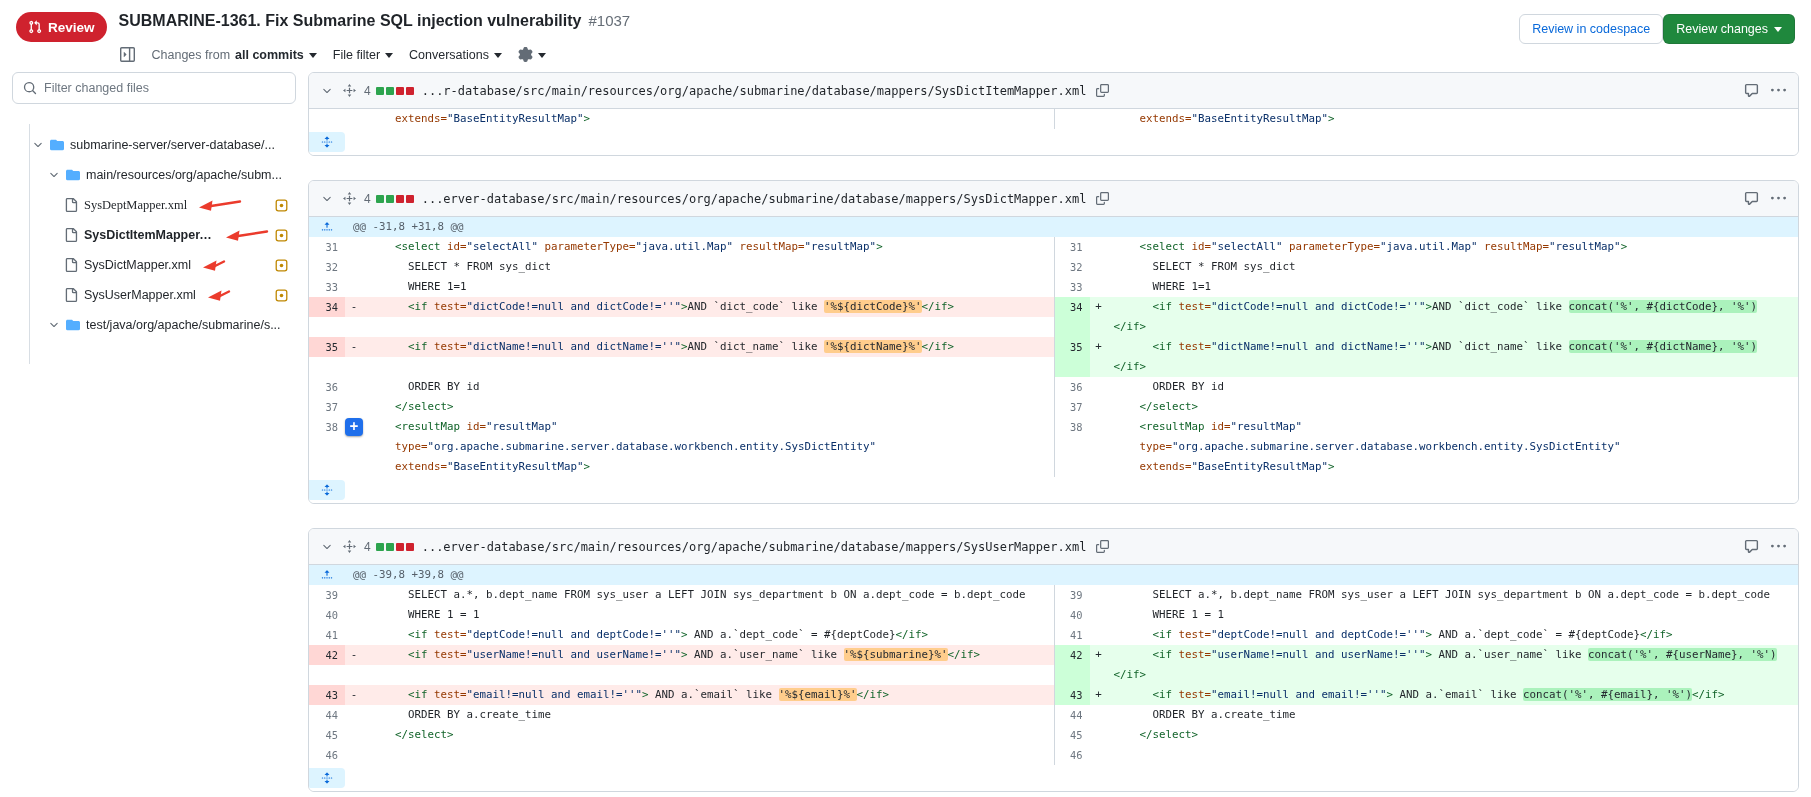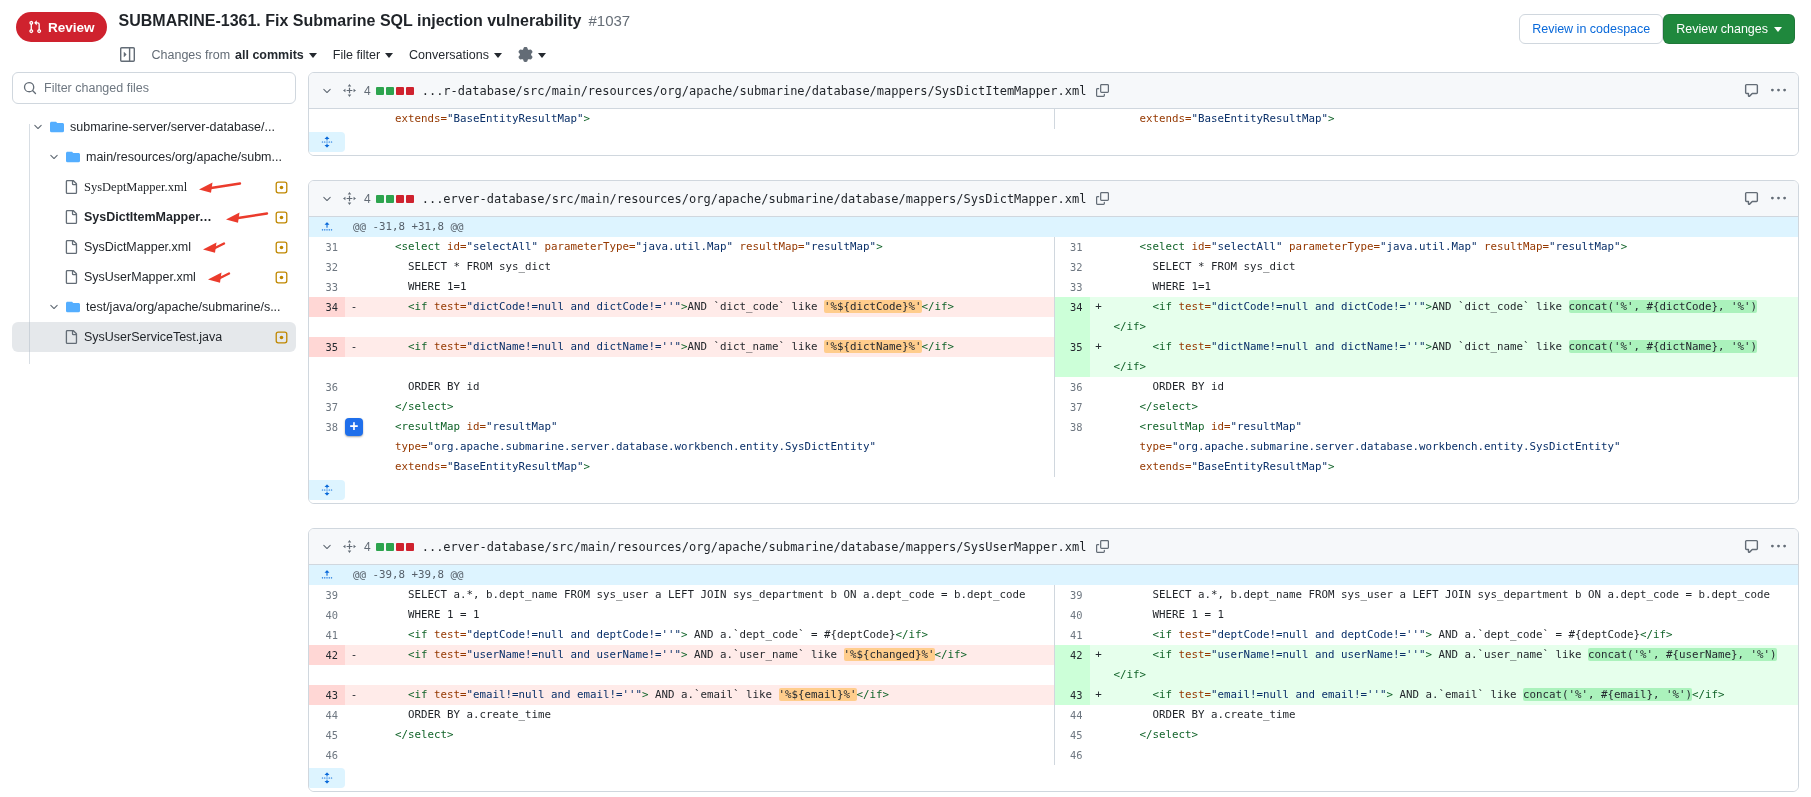--- a/index.html
+++ b/index.html
@@ -24,21 +24,21 @@
   .topbar-right{display:flex;margin-top:2px}
   .btn{height:30px;padding:0 12px;border-radius:6px;font-size:12.5px;font-weight:500;display:flex;align-items:center;gap:6px;cursor:pointer}
   .btn-outline{background:#ffffff;border:1px solid #d0d7de;color:#0969da}
   .btn-green{background:#1f883d;border:1px solid rgba(31,35,40,.15);color:#fff}
 
   
   .content{display:flex;align-items:flex-start;padding:8px 12px 0 12px;gap:12px}
 
   
   .sidebar{width:284px;flex:none;position:relative}
-  .filter-box{display:flex;align-items:center;gap:7px;border:1px solid #d0d7de;border-radius:6px;height:32px;padding:0 10px;background:#fff;margin-bottom:8px}
+  .filter-box{display:flex;align-items:center;gap:7px;border:1px solid #d0d7de;border-radius:6px;height:32px;padding:0 10px;background:#fff;margin-bottom:26px}
   .filter-box input{border:none;outline:none;flex:1;font-size:12.5px;color:#1f2328;background:transparent}
   .filter-box input::placeholder{color:#6e7781}
   .tree-row{display:flex;align-items:center;gap:6px;height:30px;border-radius:6px;font-size:12.5px;cursor:pointer;padding-right:8px;position:relative;z-index:1}
   .tree-row.selected{background:rgba(175,184,193,.33)}
   .ticon{display:flex;flex:none}
   .tree-label{white-space:nowrap;overflow:hidden;text-overflow:ellipsis}
   .mod-wrap{display:flex;flex:none;margin-left:auto}
   .anno-arrow{flex:none;margin-left:5px}
   .tree-vline{position:absolute;left:17px;top:52px;width:1px;height:240px;background:#d8dee4;z-index:0}
 
@@ -250,34 +250,20 @@
               <path d="M12.78 5.22a.75.75 0 0 1 0 1.06l-4.25 4.25a.75.75 0 0 1-1.06 0L3.22 6.28a.75.75 0 1 1 1.06-1.06L8 8.94l3.72-3.72a.75.75 0 0 1 1.06 0Z"></path>
             </svg>
           </span>
           <span class="ticon">
             <svg width="14" height="14" viewBox="0 0 16 16" fill="#54aeff">
               <path d="M1.75 2h4.6c.4 0 .78.16 1.06.44l.9.9c.1.1.23.16.36.16h5.58c.97 0 1.75.78 1.75 1.75v7A1.75 1.75 0 0 1 14.25 14H1.75A1.75 1.75 0 0 1 0 12.25v-8.5C0 2.78.78 2 1.75 2Z"></path>
             </svg>
           </span>
           <span class="tree-label">test/java/org/apache/submarine/s...</span>
         </div>
-        <div class="tree-row selected" style="padding-left: 52px;">
-          <span class="ticon">
-            <svg width="14" height="14" viewBox="0 0 16 16" fill="#636c76">
-              <path d="M2 1.75C2 .784 2.784 0 3.75 0h6.586c.464 0 .909.184 1.237.513l2.914 2.914c.329.328.513.773.513 1.237v9.586A1.75 1.75 0 0 1 13.25 16h-9.5A1.75 1.75 0 0 1 2 14.25Zm1.75-.25a.25.25 0 0 0-.25.25v12.5c0 .138.112.25.25.25h9.5a.25.25 0 0 0 .25-.25V6h-2.75A1.75 1.75 0 0 1 9 4.25V1.5Zm6.75.062V4.25c0 .138.112.25.25.25h2.688l-.011-.013-2.914-2.914Z"></path>
-            </svg>
-          </span>
-          <span class="tree-label">SysUserServiceTest.java</span>
-          <span class="mod-wrap">
-            <svg width="13" height="13" viewBox="0 0 16 16">
-              <rect x="1.5" y="1.5" width="13" height="13" rx="2.5" fill="none" stroke="#bf8700" stroke-width="1.6"></rect>
-              <circle cx="8" cy="8" r="2.2" fill="#bf8700"></circle>
-            </svg>
-          </span>
-        </div>
       </div>
     <div class="tree-vline"></div>
   </aside>
   <main id="diffs">
       <section class="diff-panel">
         <header class="diff-head">
           <button class="chev-btn">
             <svg width="12" height="12" viewBox="0 0 16 16" fill="#636c76">
               <path d="M12.78 5.22a.75.75 0 0 1 0 1.06l-4.25 4.25a.75.75 0 0 1-1.06 0L3.22 6.28a.75.75 0 1 1 1.06-1.06L8 8.94l3.72-3.72a.75.75 0 0 1 1.06 0Z"></path>
             </svg>
@@ -523,21 +509,21 @@
           <div class="cell sc"></div>
           <div class="cell cc"><span class="sg-p">      WHERE 1 = 1</span></div>
           <div class="cell nc">41</div>
           <div class="cell sc"></div>
           <div class="cell cc"><span class="sg-p">      </span><span class="sg-t">&lt;if</span><span class="sg-a"> test=</span><span class="sg-s">"deptCode!=null and deptCode!=''"</span><span class="sg-t">&gt;</span><span class="sg-p"> AND a.`dept_code` = #{deptCode}</span><span class="sg-t">&lt;/if&gt;</span></div>
           <div class="cell nc div-l">41</div>
           <div class="cell sc"></div>
           <div class="cell cc"><span class="sg-p">      </span><span class="sg-t">&lt;if</span><span class="sg-a"> test=</span><span class="sg-s">"deptCode!=null and deptCode!=''"</span><span class="sg-t">&gt;</span><span class="sg-p"> AND a.`dept_code` = #{deptCode}</span><span class="sg-t">&lt;/if&gt;</span></div>
           <div class="cell nc num-del">42</div>
           <div class="cell sc bg-del">-</div>
-          <div class="cell cc bg-del"><span class="sg-p">      </span><span class="sg-t">&lt;if</span><span class="sg-a"> test=</span><span class="sg-s">"userName!=null and userName!=''"</span><span class="sg-t">&gt;</span><span class="sg-p"> AND a.`user_name` like </span><span class="sg-hd">'%${changed}%'</span><span class="sg-t">&lt;/if&gt;</span></div>
+          <div class="cell cc bg-del"><span class="sg-p">      </span><span class="sg-t">&lt;if</span><span class="sg-a"> test=</span><span class="sg-s">"userName!=null and userName!=''"</span><span class="sg-t">&gt;</span><span class="sg-p"> AND a.`user_name` like </span><span class="sg-hd">'%${submarine}%'</span><span class="sg-t">&lt;/if&gt;</span></div>
           <div class="cell nc num-add div-l">42</div>
           <div class="cell sc bg-add">+</div>
           <div class="cell cc bg-add"><span class="sg-p">      </span><span class="sg-t">&lt;if</span><span class="sg-a"> test=</span><span class="sg-s">"userName!=null and userName!=''"</span><span class="sg-t">&gt;</span><span class="sg-p"> AND a.`user_name` like </span><span class="sg-ha">concat('%', #{userName}, '%')</span></div>
           <div class="cell nc"></div>
           <div class="cell sc"></div>
           <div class="cell cc"></div>
           <div class="cell nc num-add div-l"></div>
           <div class="cell sc bg-add"></div>
           <div class="cell cc bg-add"><span class="sg-t">&lt;/if&gt;</span></div>
           <div class="cell nc num-del">43</div>

